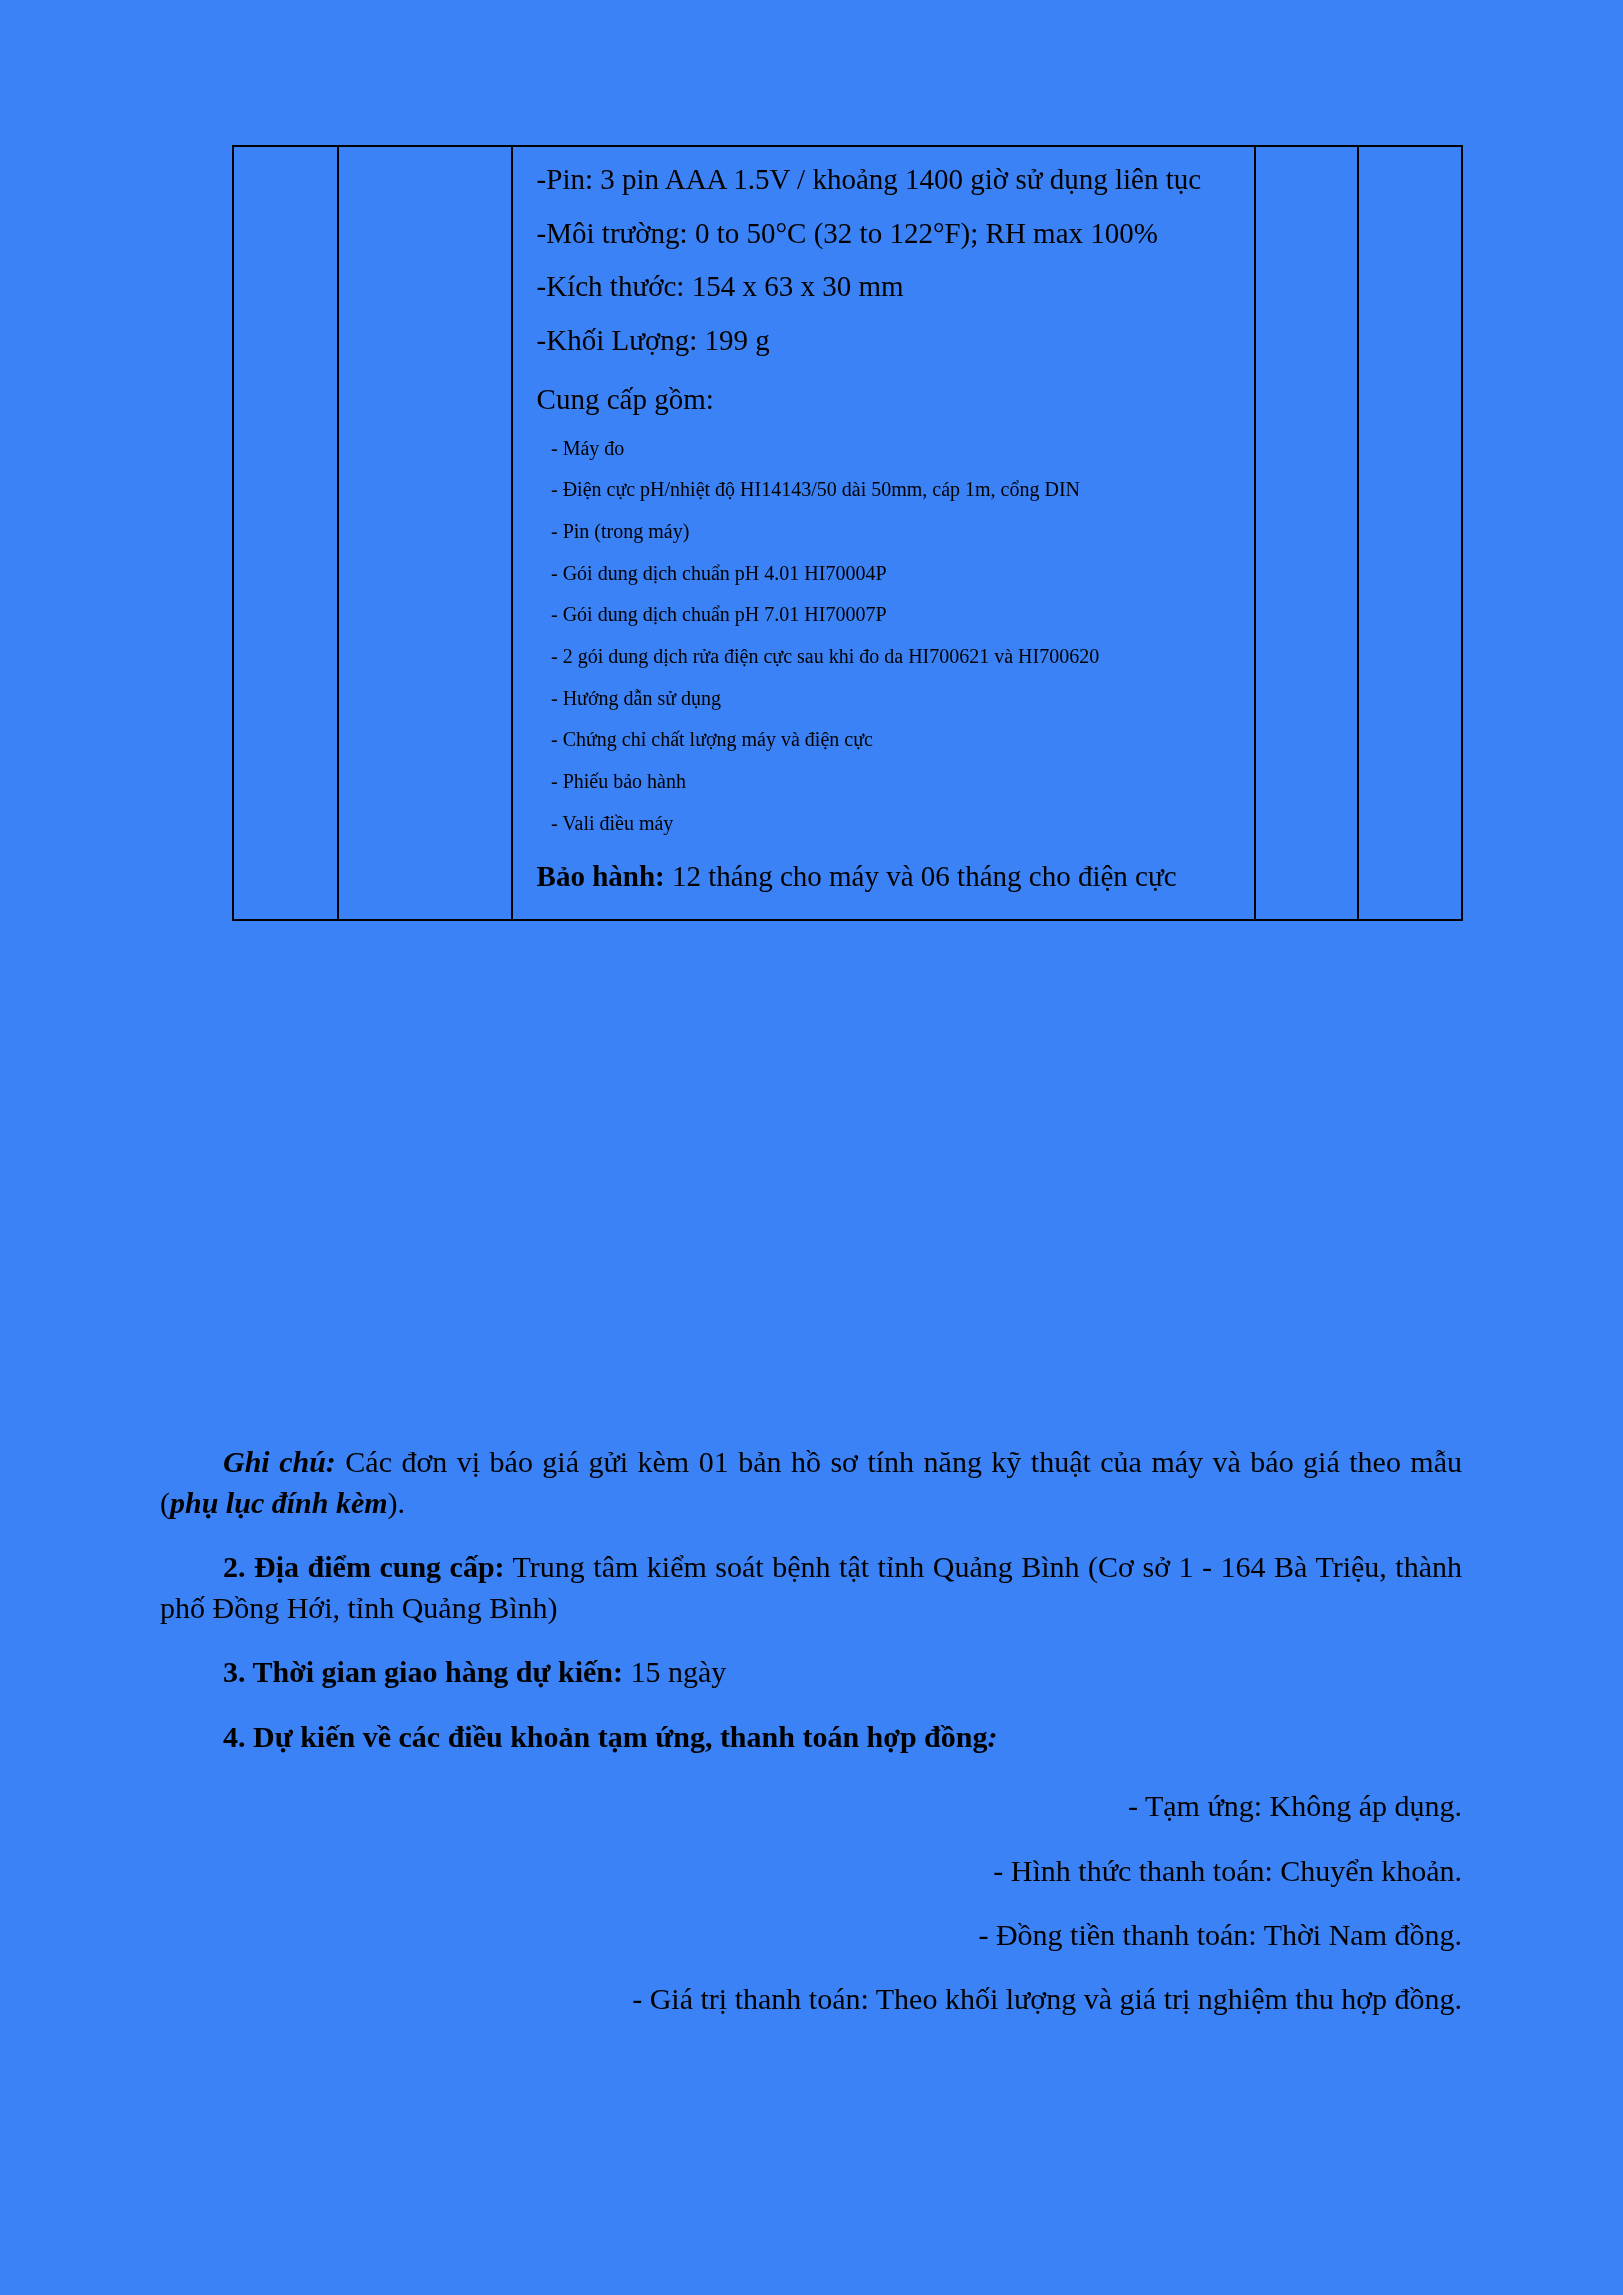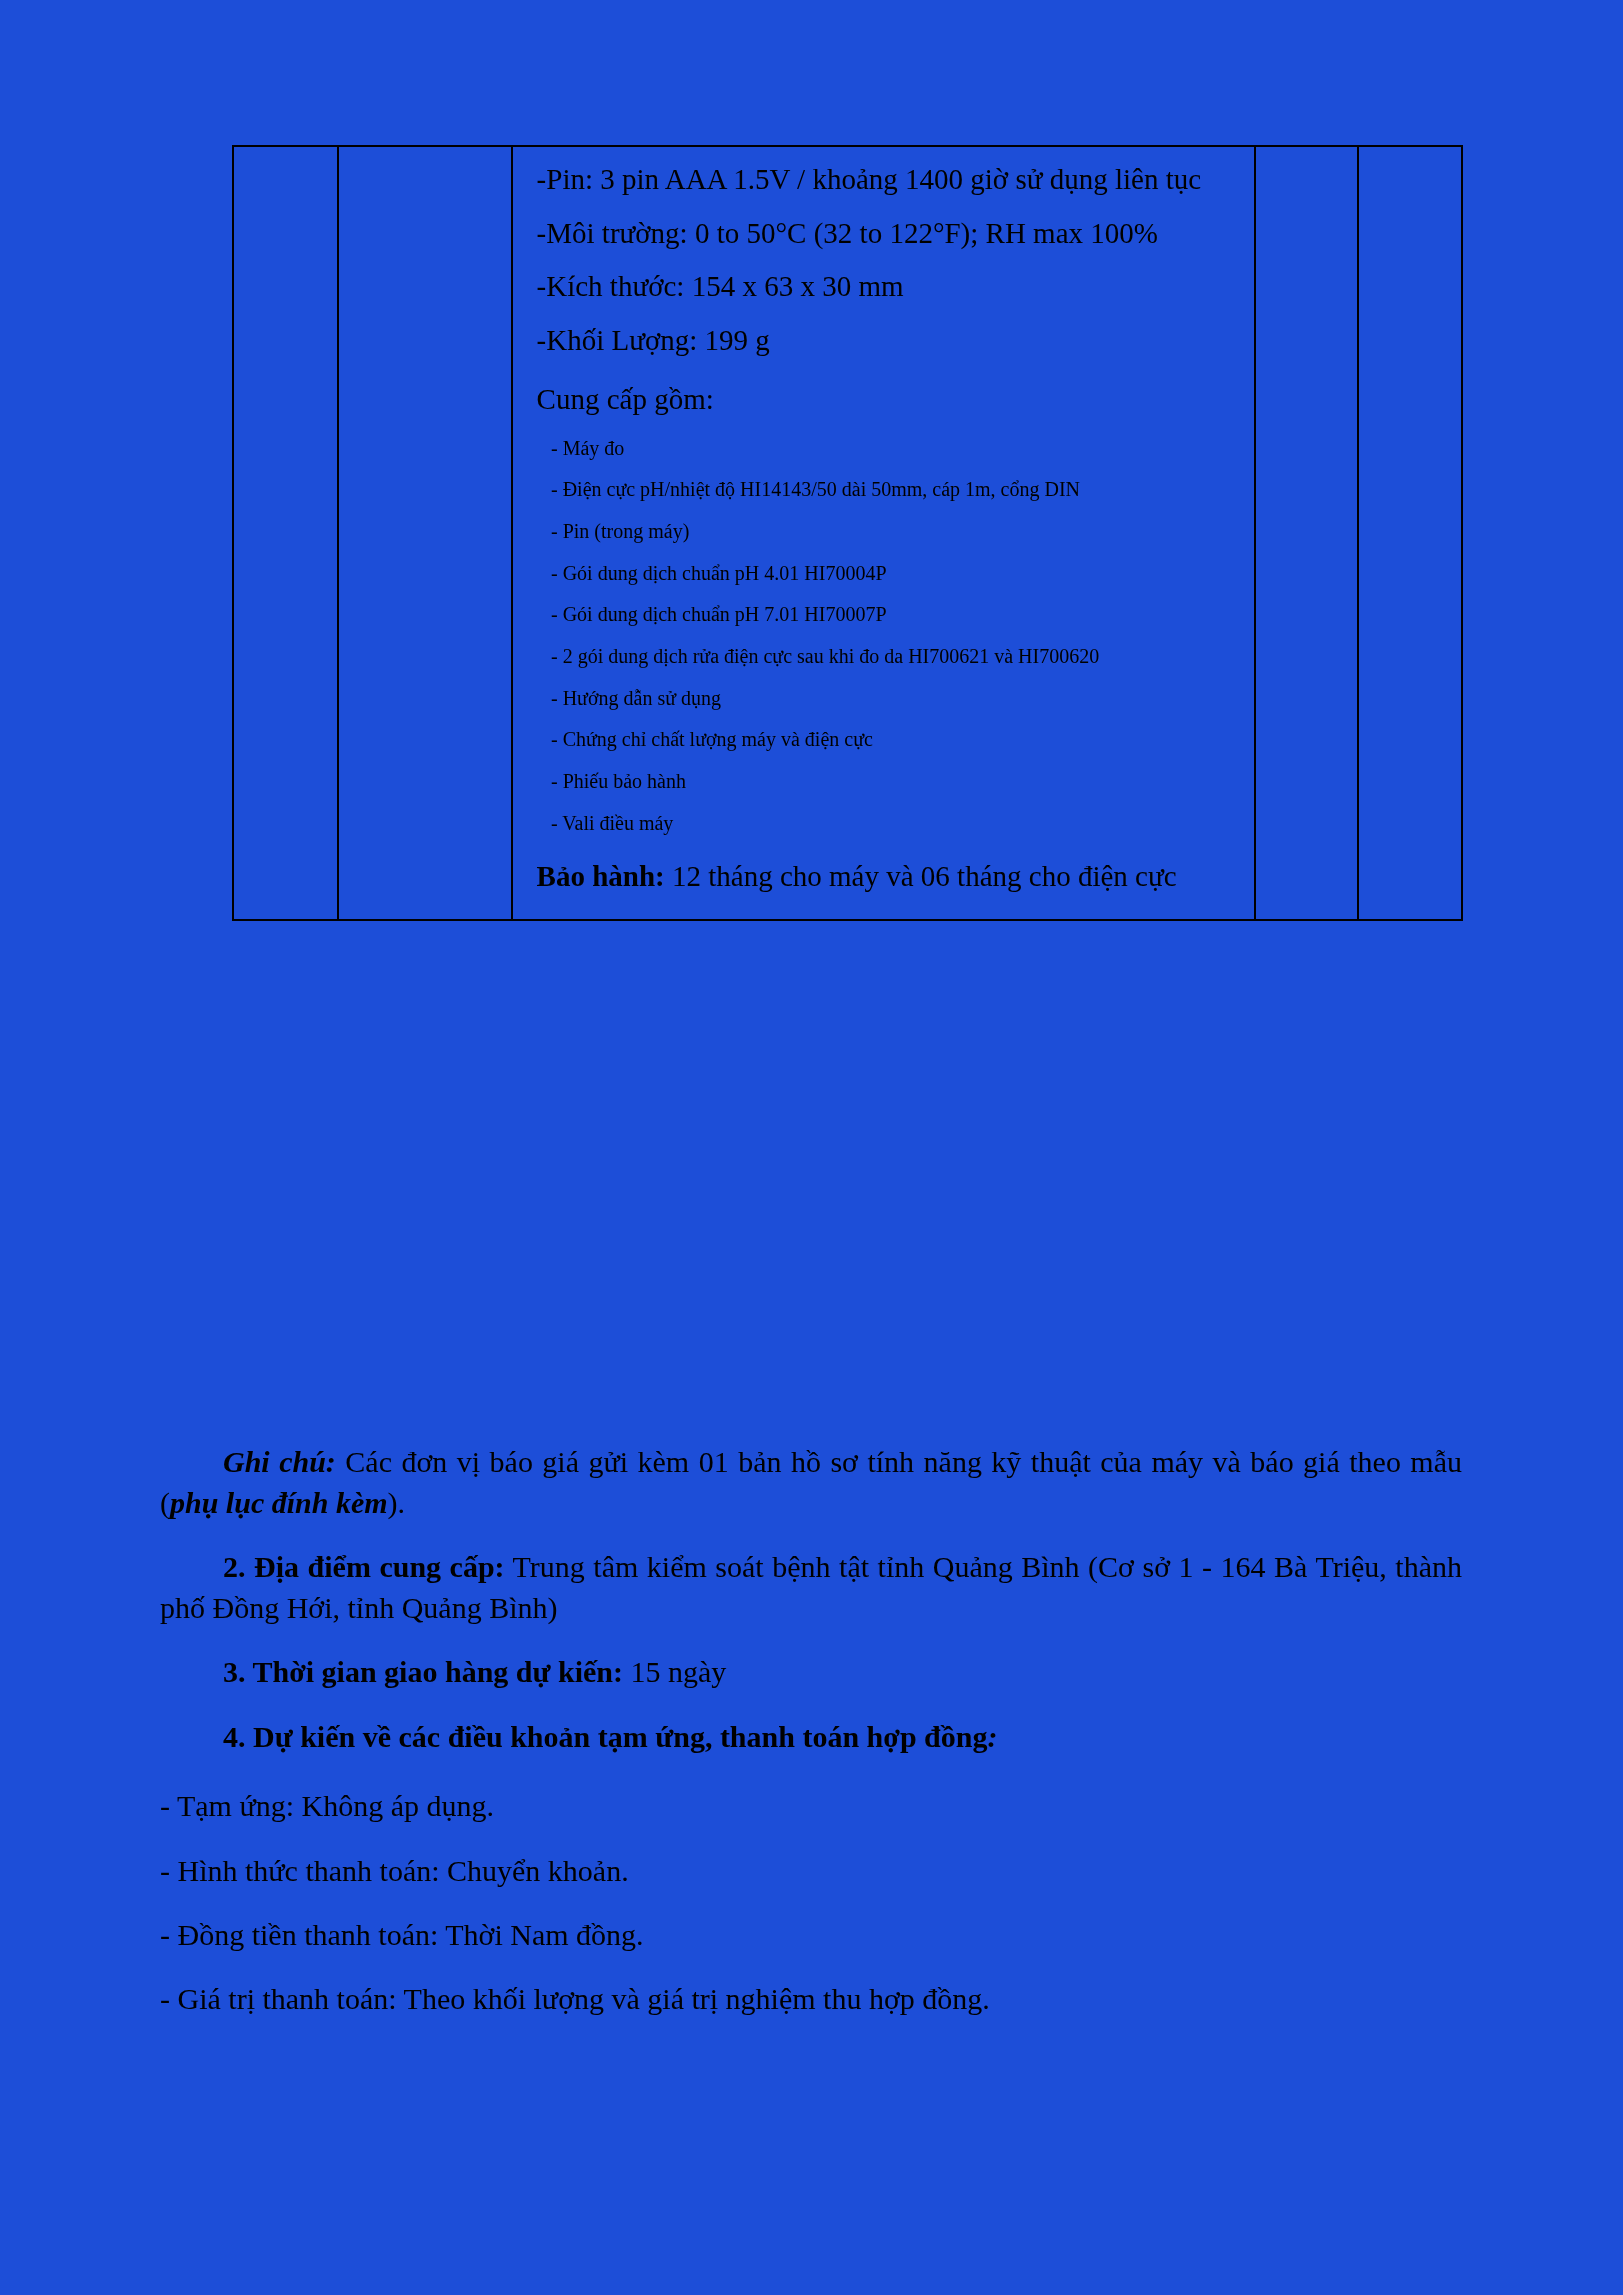--- a/index.html
+++ b/index.html
@@ -15,21 +15,21 @@
     font-family: "Liberation Serif", "DejaVu Serif", serif;
     color: #000000;
     overflow: hidden;
   }
   .page {
     position: absolute;
     left: 0;
     top: 0;
     width: 1623px;
     height: 2295px;
-    background: #1d4ed8;
+    background: #3b82f6;
   }
 
   
   .spec-table {
     position: absolute;
     left: 232px;
     top: 145px;
     width: 1219px;
     border-collapse: collapse;
     table-layout: fixed;
@@ -96,21 +96,21 @@
 
   .bi { font-weight: bold; font-style: italic; }
   .b  { font-weight: bold; }
 
   p.bullet {
     font-size: 30px;
     line-height: 1.36;
     margin: 0 0 9.2px 0;
     padding-left: 0;
     text-indent: 0;
-    text-align: left;
+    text-align: right;
   }
   .gap-sm { height: 14.4px; }
   .gap-md { height: 19.6px; }
 </style>
 </head>
 <body>
 
 <div class="page">
 
   <table class="spec-table">

